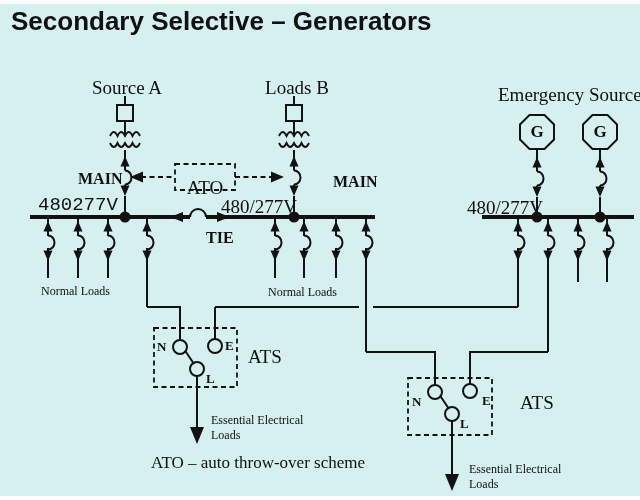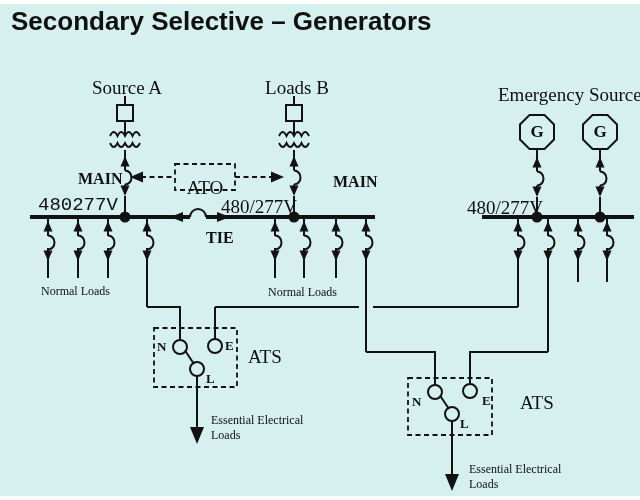--- a/index.html
+++ b/index.html
@@ -197,13 +197,14 @@
   <div class="lbl contact" style="left:412px;top:395px;">N</div>
   <div class="lbl contact" style="left:482px;top:394px;">E</div>
   <div class="lbl contact" style="left:460px;top:417px;">L</div>
   <div class="lbl serif15" style="left:520px;top:393px;">ATS</div>
 
   <div class="lbl serif14" style="left:211px;top:414px;">Essential Electrical</div>
   <div class="lbl serif14" style="left:211px;top:429px;">Loads</div>
   <div class="lbl serif14" style="left:469px;top:463px;">Essential Electrical</div>
   <div class="lbl serif14" style="left:469px;top:478px;">Loads</div>
 
+  <div class="lbl" style="left:151px;top:454px;font-size:17px;">ATO – auto throw-over scheme</div>
 </div>
 
 </body></html>

